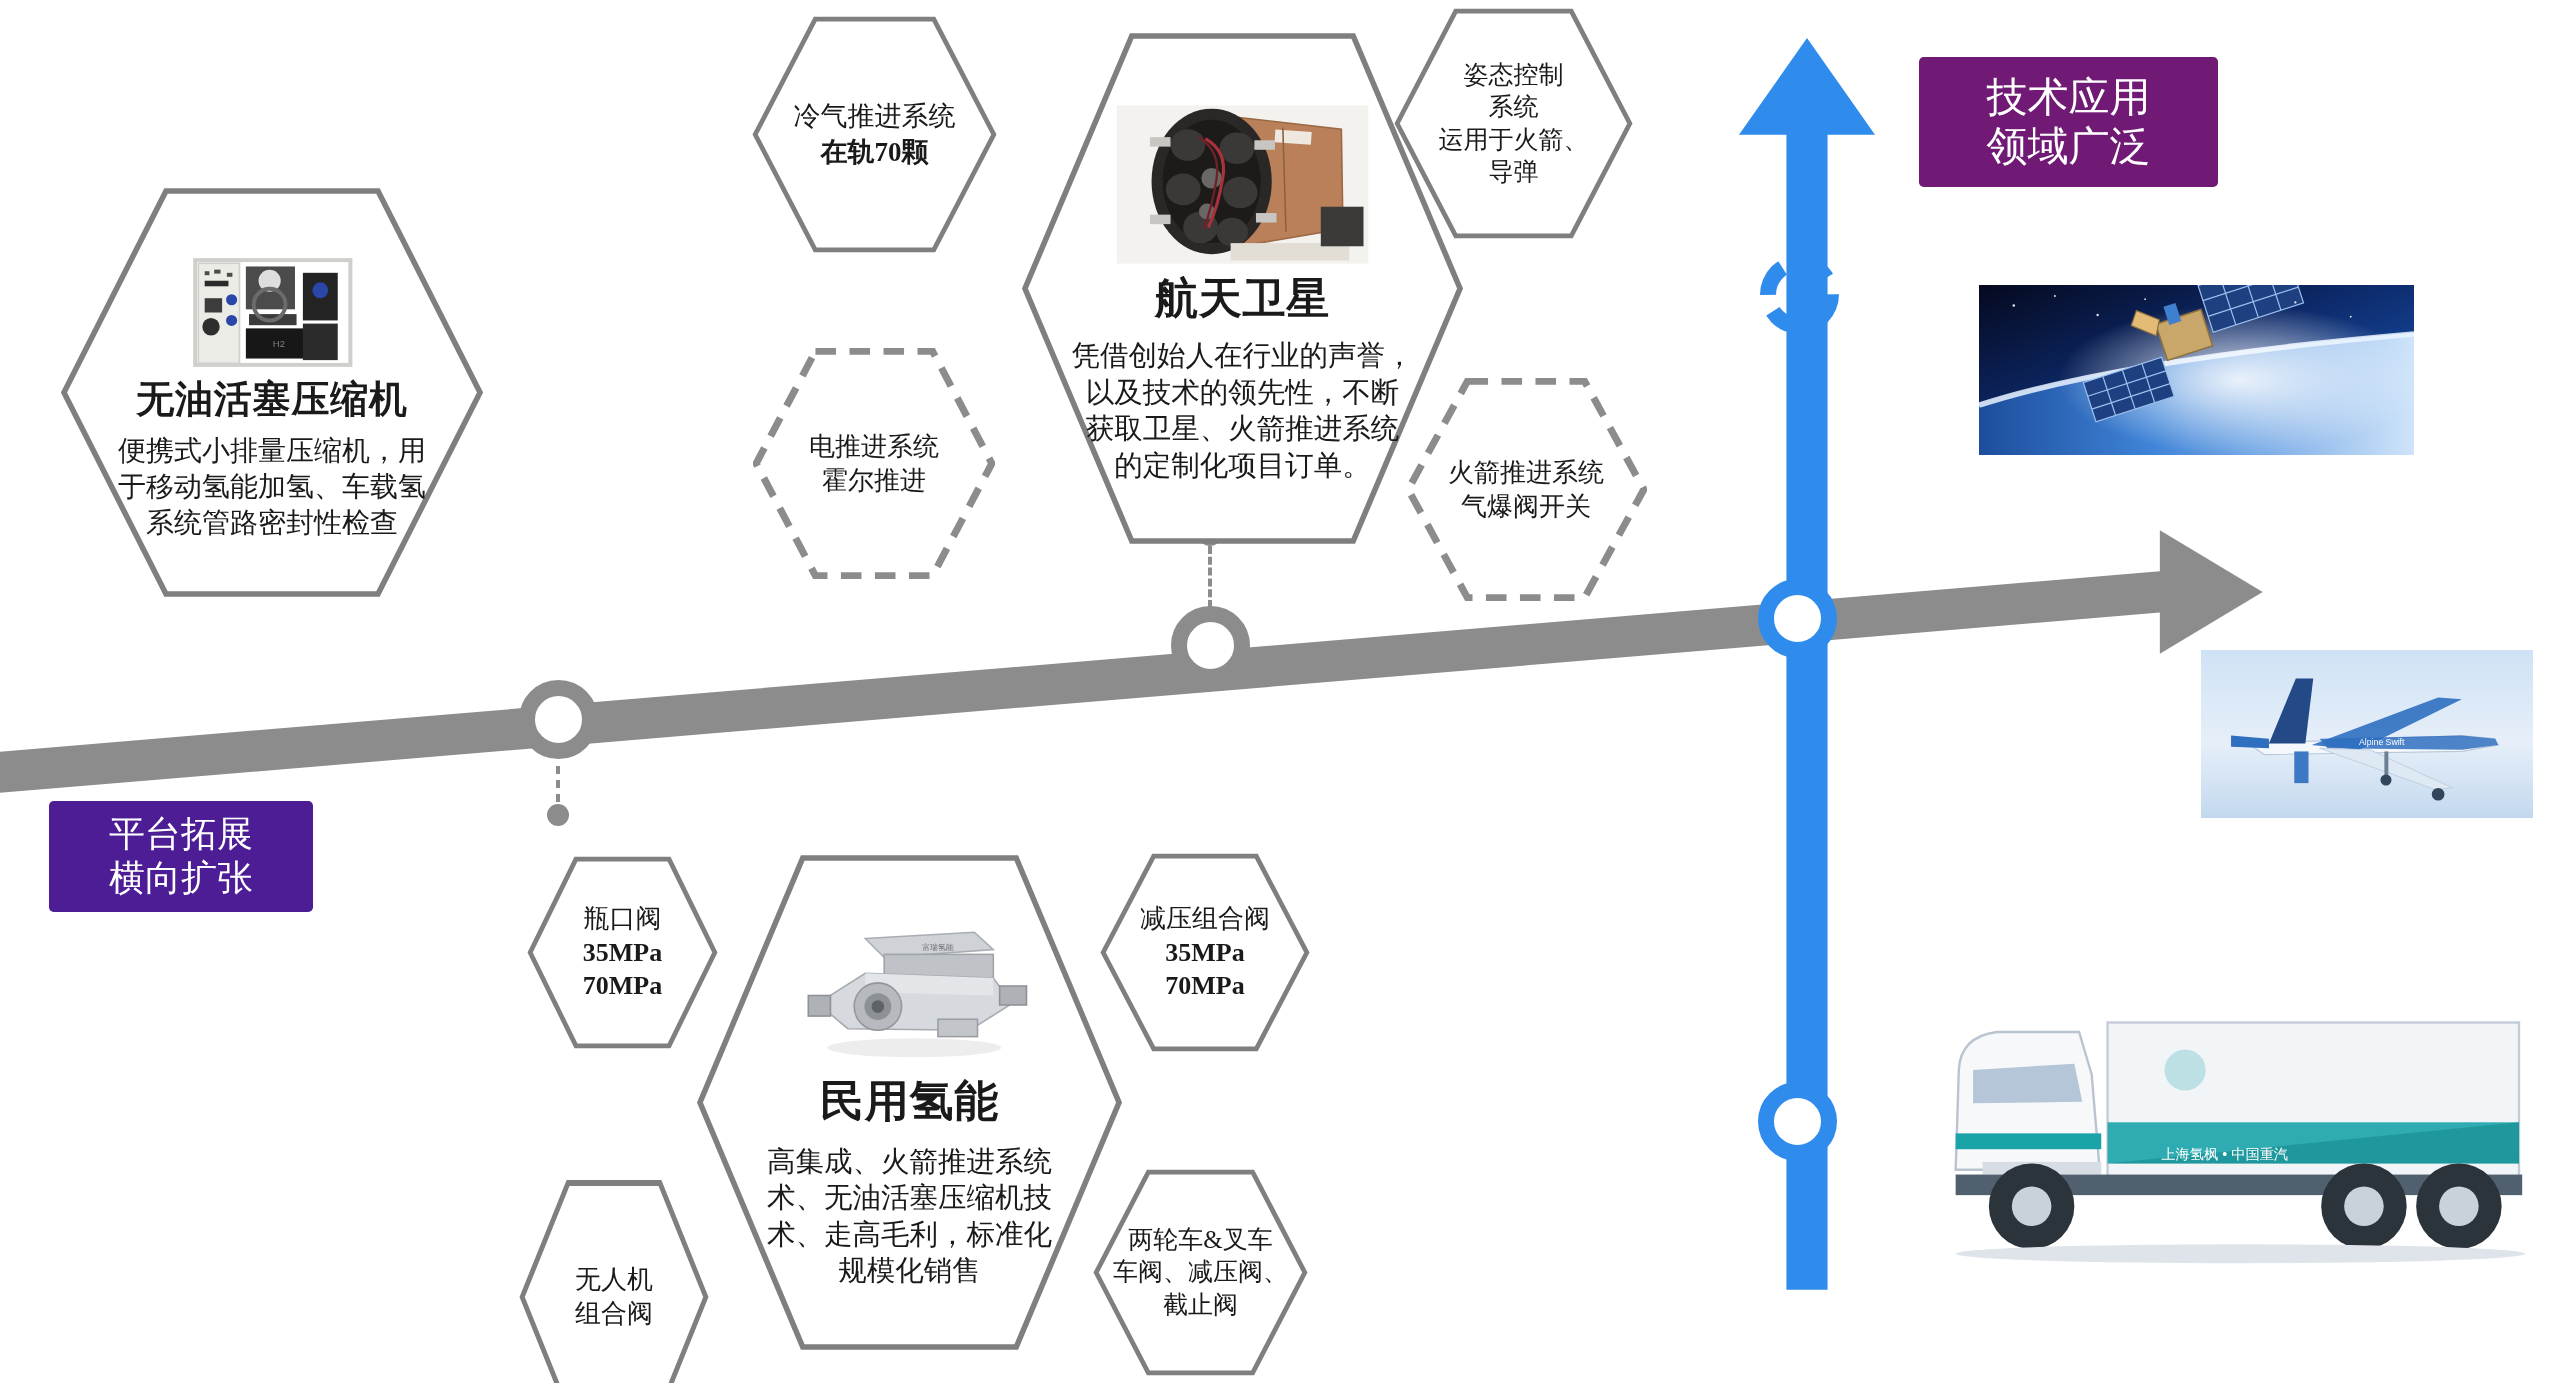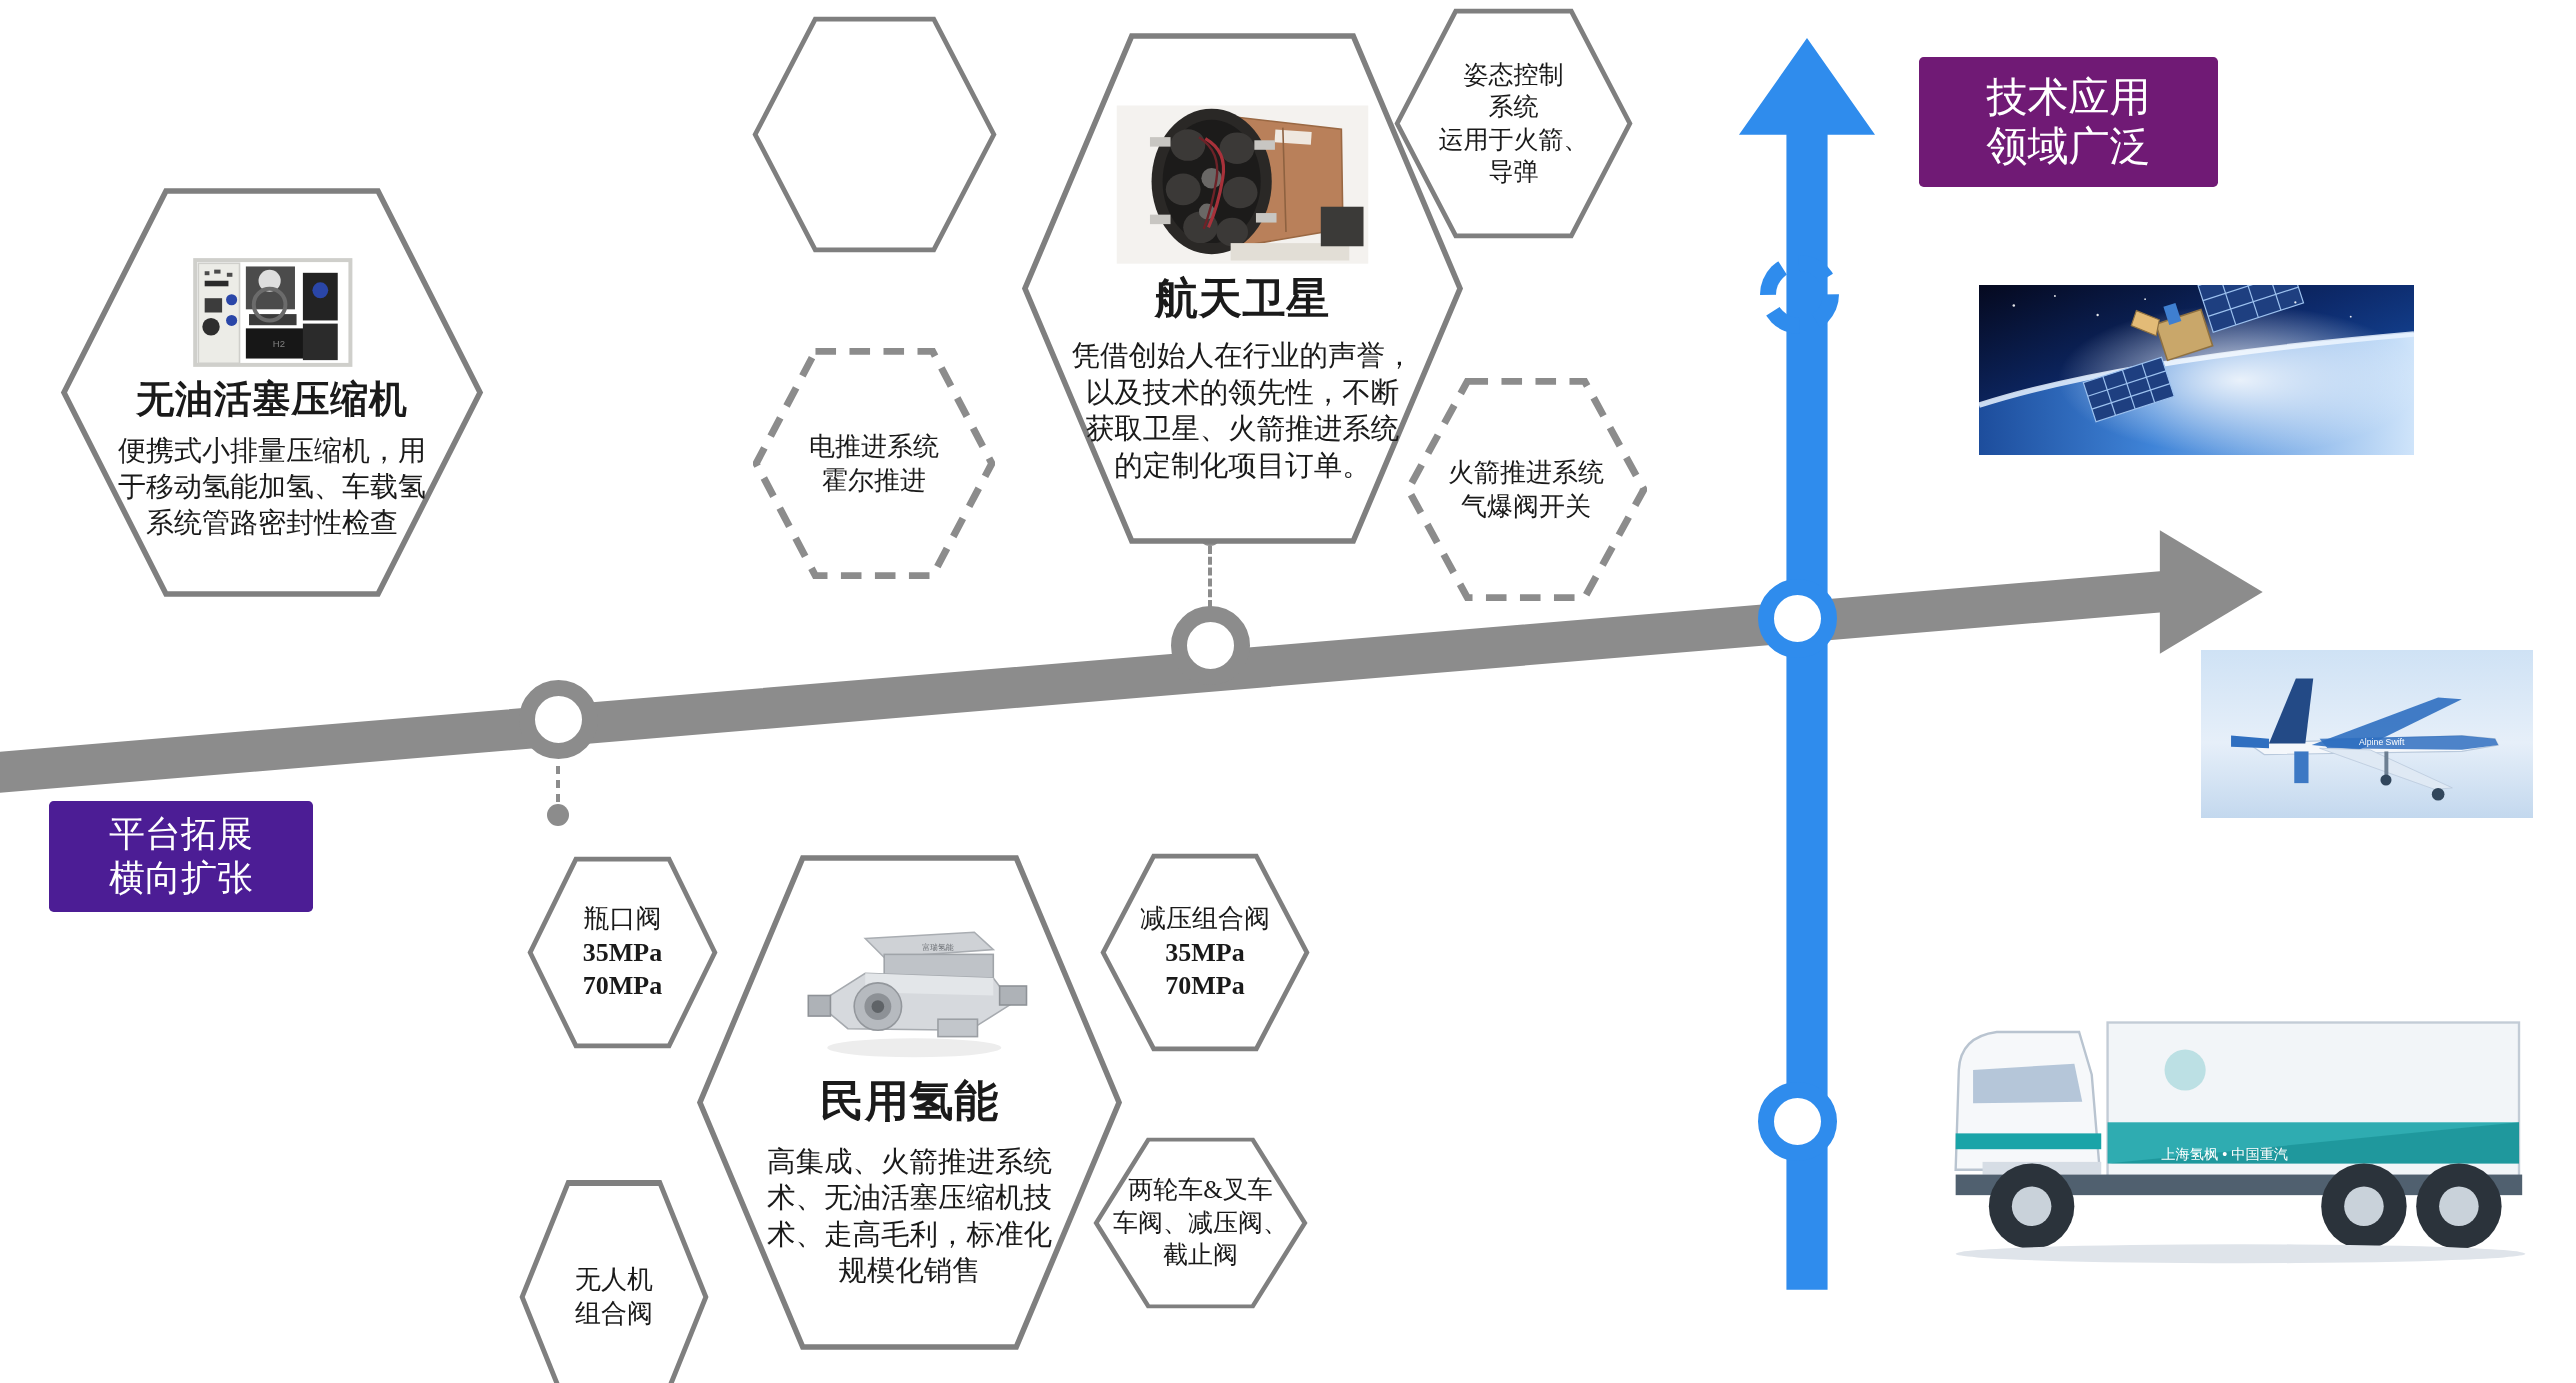--- a/index.html
+++ b/index.html
@@ -228,20 +228,24 @@
         <div>于移动氢能加氢、车载氢</div>
         <div>系统管路密封性检查</div>
       </div>
     </div>
   </div>
 
   <div class="hex" style="left:752px;top:16px;width:245px;height:237px;">
     <svg class="hex-bg" viewBox="0 0 310 300" preserveAspectRatio="none">
       <polygon points="80,4 230,4 306,150 230,296 80,296 4,150" fill="#ffffff" stroke="#7f7f7f" stroke-width="6"></polygon>
     </svg>
+    <div class="hex-content hex-line" style="font-size:27px;width:96%;">
+      <div>冷气推进系统</div>
+      <div style="font-weight:bold;">在轨70颗</div>
+    </div>
   </div>
 
   <div class="hex" style="left:1021px;top:32px;width:443px;height:513px;">
     <svg class="hex-bg" viewBox="0 0 560 648" preserveAspectRatio="none">
       <polygon points="140,5 420,5 555,324 420,643 140,643 5,324" fill="#ffffff" stroke="#7f7f7f" stroke-width="7"></polygon>
     </svg>
     <div class="hex-content" style="width:84%;padding-top:3.2px;">
       <div class="photo" style="position:relative;left:0;top:0;margin:0 auto 4.7px;width:261px;height:174px;">
         <svg viewBox="0 0 330 220" preserveAspectRatio="none">
           <rect x="0" y="0" width="330" height="220" fill="#ffffff"></rect>
@@ -377,21 +381,21 @@
     <svg class="hex-bg" viewBox="0 0 266 252" preserveAspectRatio="none">
       <polygon points="68,4 198,4 262,126 198,248 68,248 4,126" fill="#ffffff" stroke="#7f7f7f" stroke-width="6"></polygon>
     </svg>
     <div class="hex-content hex-line" style="font-size:26px;width:100%;">
       <div>减压组合阀</div>
       <div style="font-weight:bold;">35MPa</div>
       <div style="font-weight:bold;">70MPa</div>
     </div>
   </div>
 
-  <div class="hex" style="left:1093px;top:1137px;width:215px;height:172px;">
+  <div class="hex" style="left:1093px;top:1169px;width:215px;height:207px;">
     <svg class="hex-bg" viewBox="0 0 272 262" preserveAspectRatio="none">
       <polygon points="70,4 202,4 268,131 202,258 70,258 4,131" fill="#ffffff" stroke="#7f7f7f" stroke-width="6"></polygon>
     </svg>
     <div class="hex-content hex-line" style="font-size:25px;width:102%;">
       <div>两轮车&amp;叉车</div>
       <div>车阀、减压阀、</div>
       <div>截止阀</div>
     </div>
   </div>
 

